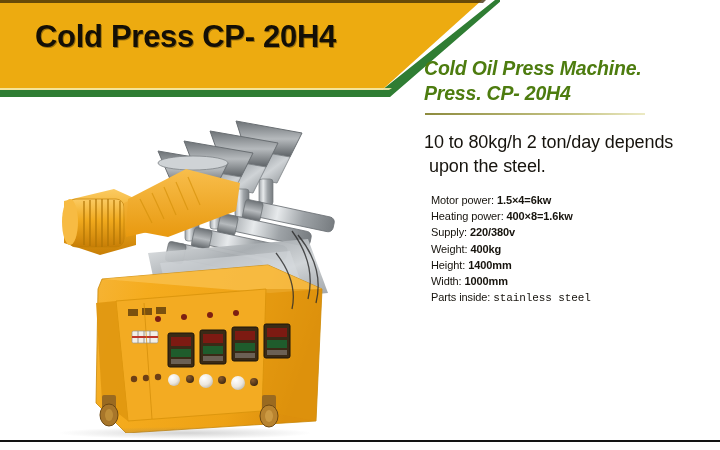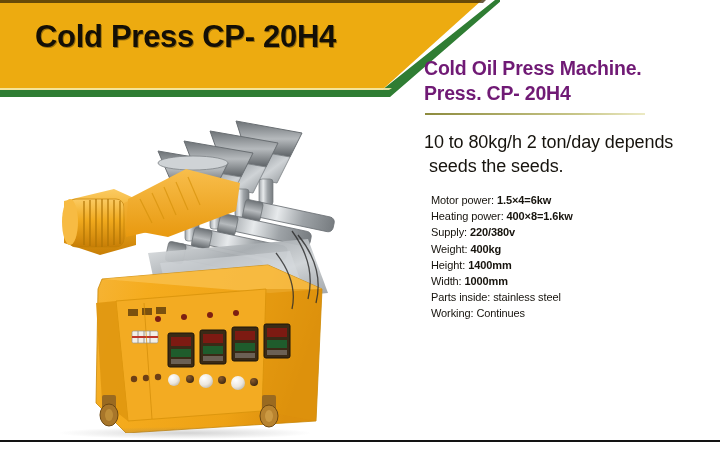--- a/index.html
+++ b/index.html
@@ -37,37 +37,37 @@
   .banner-title{
     position:absolute;left:35px;top:19px;
     font-size:31px;font-weight:bold;color:#140f06;
     letter-spacing:-.3px;white-space:nowrap;
     text-shadow:1px 1px 0 rgba(0,0,0,.35);
   }
 
   
   .info{position:absolute;left:424px;top:56px;width:292px;}
   .headline{
-    font-size:19.5px;font-weight:bold;color:#701a75;
+    font-size:19.5px;font-weight:bold;font-style:italic;color:#4d7c0f;
     line-height:1.28;letter-spacing:-.2px;
   }
   .headline .l2{display:block;}
   .rule{
     margin:7px 2px 0 1px;width:220px;height:2px;
     background:linear-gradient(to right,#8d8b3e,#c9c78a 70%,#eceac4);
   }
   .lead{
     margin-top:15px;font-size:18px;color:#16130d;line-height:1.34;
     letter-spacing:-.1px;
   }
   .lead .l2{display:block;padding-left:5px;}
   .specs{margin-top:14px;padding-left:7px;}
   .spec{font-size:11px;color:#16130d;line-height:1.47;white-space:nowrap;letter-spacing:-.1px;}
   .spec b{font-weight:bold;}
-  .spec .v-plain{font-weight:normal;}
+  .spec .v-plain{font-weight:normal;font-family:Liberation Mono, monospace;}
 
   
   .machine{position:absolute;left:40px;top:103px;width:330px;height:330px;}
   .machine svg{display:block;}
 
   
   .bottom-line{position:absolute;left:0;top:440px;width:720px;height:2px;background:#111;}
   .bottom-strip{position:absolute;left:0;top:442px;width:720px;height:8px;background:#fdfdfd;}
   .floor-shadow{
     position:absolute;left:60px;top:427px;width:250px;height:12px;
@@ -315,29 +315,28 @@
   <div class="floor-shadow"></div>
 
   <div class="info">
     <div class="headline">
       <span>Cold Oil Press Machine.</span>
       <span class="l2">Press. CP- 20H4</span>
     </div>
     <div class="rule"></div>
     <div class="lead">
       <span>10 to 80kg/h 2 ton/day depends</span>
-      <span class="l2">seeds the seeds.</span>
+      <span class="l2">upon the steel.</span>
     </div>
     <div class="specs">
         <div class="spec"><span>Motor power:</span> <b>1.5×4=6kw</b></div>
         <div class="spec"><span>Heating power:</span> <b>400×8=1.6kw</b></div>
         <div class="spec"><span>Supply:</span> <b>220/380v</b></div>
         <div class="spec"><span>Weight:</span> <b>400kg</b></div>
         <div class="spec"><span>Height:</span> <b>1400mm</b></div>
         <div class="spec"><span>Width:</span> <b>1000mm</b></div>
         <div class="spec"><span>Parts inside:</span> <span class="v-plain">stainless steel</span></div>
-        <div class="spec"><span>Working:</span> <span class="v-plain">Continues</span></div>
       </div>
   </div>
 
   <div class="bottom-strip"></div>
   <div class="bottom-line"></div>
 </div>
 
 </body></html>

